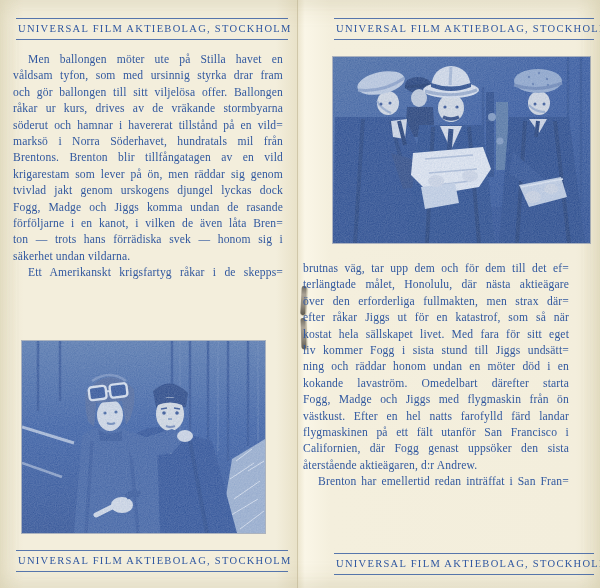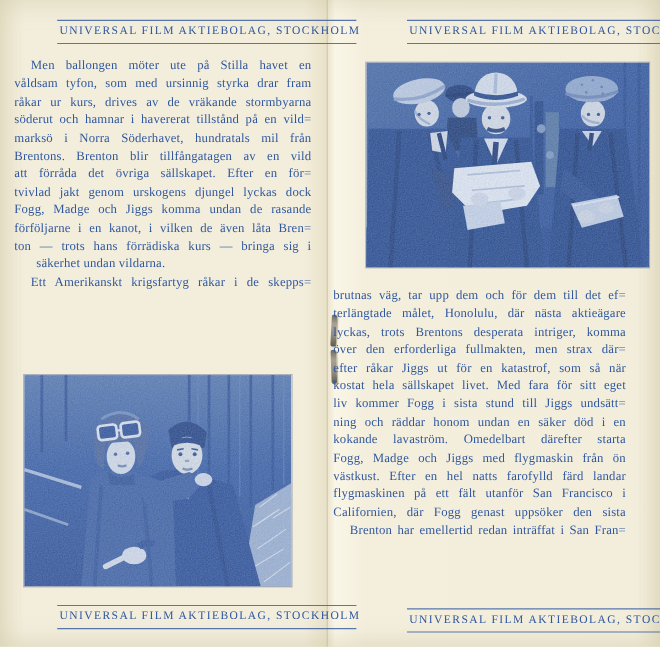--- a/index.html
+++ b/index.html
@@ -25,38 +25,38 @@
   }
   .staple.s1{top:286px;height:29px;transform:rotate(3deg);}
   .staple.s2{top:318px;height:31px;transform:rotate(-2deg);}
 
   .rulebox{
     position:absolute;color:#2f57a0;
     border-top:1px solid rgba(47,87,160,.8);
     border-bottom:1px solid rgba(47,87,160,.8);
     font-size:10.5px;letter-spacing:1.3px;
     padding:4px 2px 5px 2px;
-    text-align:justify;white-space:nowrap;margin-left:36px;
+    text-align:justify;white-space:nowrap;
   }
   .rulebox span{display:block;text-align:justify;text-align-last:justify;}
   .hdr-left{left:16px;top:18px;width:268px;}
   .hdr-right{left:334px;top:18px;width:256px;}
   .ftr-left{left:16px;top:550px;width:268px;}
   .ftr-right{left:334px;top:553px;width:256px;}
 
   .bodycol{
     position:absolute;color:#31589f;
     font-size:11.6px;line-height:16.4px;letter-spacing:.15px;
     overflow:hidden;
   }
   .body-left{left:13px;top:52px;width:270px;height:272px;}
   .body-right{left:303px;top:261px;width:266px;height:286px;}
   .line{text-align:justify;text-align-last:justify;white-space:nowrap;}
   .line.indent{text-indent:15px;}
-  .line.endline{text-align-last:left;margin-left:20px;}
+  .line.endline{text-align-last:left;}
 
   .photo{position:absolute;box-shadow:0 0 0 1px rgba(40,70,135,.35);}
   .photo-left{left:22px;top:341px;width:243px;height:192px;}
   .photo-right{left:333px;top:57px;width:257px;height:186px;}
   .photo svg{display:block;width:100%;height:100%;}
 </style>
 </head>
 <body>
 
 <div class="paper"></div>
@@ -64,29 +64,30 @@
 <div class="staple s1"></div>
 <div class="staple s2"></div>
 
 <div class="rulebox hdr-left">
   <span>UNIVERSAL FILM AKTIEBOLAG, STOCKHOLM</span>
 </div>
 
 <div class="bodycol body-left">
     <div class="line indent">Men ballongen möter ute på Stilla havet en</div>
     <div class="line">våldsam tyfon, som med ursinnig styrka drar fram</div>
+    <div class="line">och gör ballongen till sitt viljelösa offer.  Ballongen</div>
     <div class="line">råkar ur kurs, drives av de vräkande stormbyarna</div>
     <div class="line">söderut och hamnar i havererat tillstånd på en vild=</div>
     <div class="line">marksö i Norra Söderhavet, hundratals mil från</div>
     <div class="line">Brentons.  Brenton blir tillfångatagen av en vild</div>
-    <div class="line">att förråda det övriga sällskapet.  Efter en för=</div>
+    <div class="line">krigarestam som lever på ön, men räddar sig genom</div>
     <div class="line">tvivlad jakt genom urskogens djungel lyckas dock</div>
     <div class="line">Fogg, Madge och Jiggs komma undan de rasande</div>
     <div class="line">förföljarne i en kanot, i vilken de även låta Bren=</div>
-    <div class="line">ton — trots hans förrädiska kurs — bringa sig i</div>
+    <div class="line">ton — trots hans förrädiska svek — honom sig i</div>
     <div class="line endline">säkerhet undan vildarna.</div>
     <div class="line indent">Ett Amerikanskt krigsfartyg råkar i de skepps=</div>
   </div>
 
 <div class="photo photo-left">
 <svg viewBox="0 0 243 192" preserveAspectRatio="none">
   <defs>
     <linearGradient id="lpbg" x1="0" y1="0" x2="0" y2="1">
       <stop offset="0" stop-color="#5576ab"></stop>
       <stop offset=".45" stop-color="#33589f"></stop>
@@ -259,29 +260,29 @@
   <ellipse cx="200" cy="140" rx="8" ry="6" fill="#d6dbe4"></ellipse>
   <ellipse cx="218" cy="132" rx="7" ry="5" fill="#d6dbe4"></ellipse>
   <rect width="257" height="186" filter="url(#gw)" opacity=".22"></rect>
   <rect width="257" height="186" filter="url(#gd)" opacity=".20"></rect>
 </svg>
 </div>
 
 <div class="bodycol body-right">
     <div class="line">brutnas väg, tar upp dem och för dem till det ef=</div>
     <div class="line">terlängtade målet, Honolulu, där nästa aktieägare</div>
-    <div class="line">lyckas, trots Brentons desperata intriger, komma</div>
     <div class="line">över den erforderliga fullmakten, men strax där=</div>
     <div class="line">efter råkar Jiggs ut för en katastrof, som så när</div>
     <div class="line">kostat hela sällskapet livet.  Med fara för sitt eget</div>
     <div class="line">liv kommer Fogg i sista stund till Jiggs undsätt=</div>
-    <div class="line">ning och räddar honom undan en säker död i en</div>
+    <div class="line">ning och räddar honom undan en möter död i en</div>
     <div class="line">kokande lavaström.  Omedelbart därefter starta</div>
     <div class="line">Fogg, Madge och Jiggs med flygmaskin från ön</div>
     <div class="line">västkust.  Efter en hel natts farofylld färd landar</div>
     <div class="line">flygmaskinen på ett fält utanför San Francisco i</div>
     <div class="line">Californien, där Fogg genast uppsöker den sista</div>
+    <div class="line endline">återstående aktieägaren, d:r Andrew.</div>
     <div class="line indent">Brenton har emellertid redan inträffat i San Fran=</div>
   </div>
 
 <div class="rulebox ftr-right">
   <span>UNIVERSAL FILM AKTIEBOLAG, STOCKHOLM</span>
 </div>
 
 </body></html>

